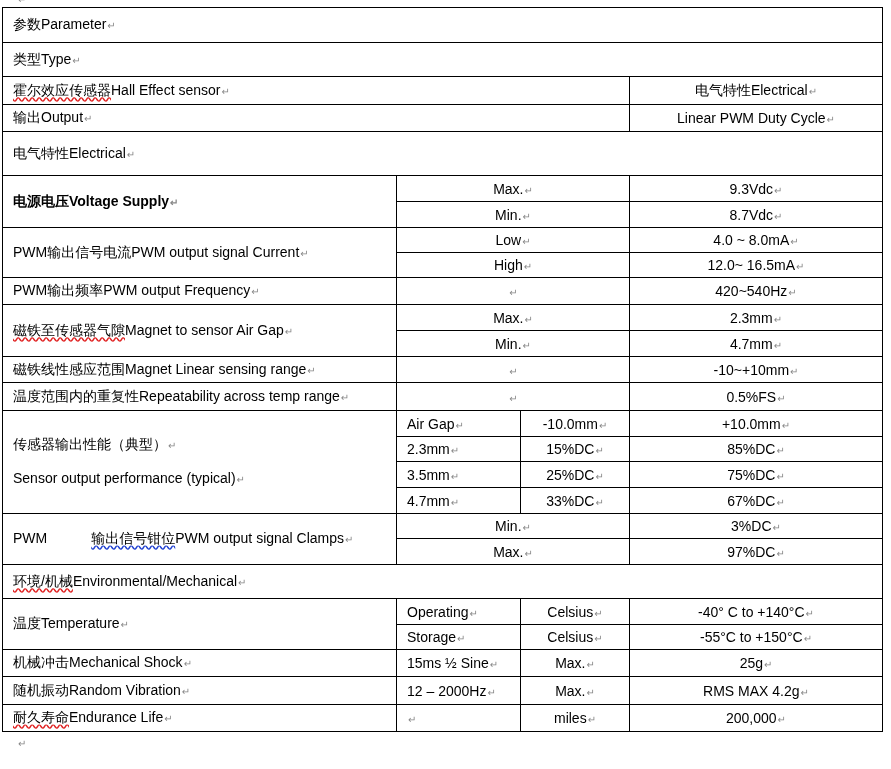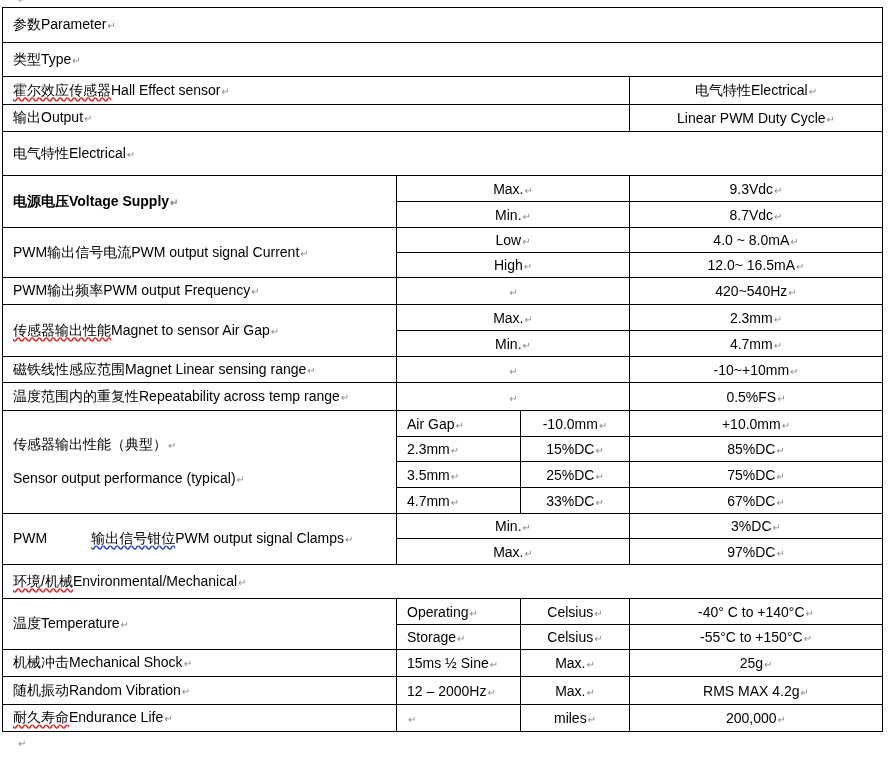--- a/index.html
+++ b/index.html
@@ -69,21 +69,21 @@
     <td class="c"><span>12.0~ 16.5mA</span><span class="mark">↵</span></td>
   </tr>
 
   <tr style="height:27px">
     <td class="l"><span>PWM输出频率PWM output Frequency</span><span class="mark">↵</span></td>
     <td colspan="2" class="c"><span class="mark">↵</span></td>
     <td class="c"><span>420~540Hz</span><span class="mark">↵</span></td>
   </tr>
 
   <tr style="height:26px">
-    <td rowspan="2" class="l"><span class="squig-red">传感器输出性能</span><span>Magnet to sensor Air Gap</span><span class="mark">↵</span></td>
+    <td rowspan="2" class="l"><span class="squig-red">磁铁至传感器气隙</span><span>Magnet to sensor Air Gap</span><span class="mark">↵</span></td>
     <td colspan="2" class="c"><span>Max.</span><span class="mark">↵</span></td>
     <td class="c"><span>2.3mm</span><span class="mark">↵</span></td>
   </tr>
   <tr style="height:26px">
     <td colspan="2" class="c"><span>Min.</span><span class="mark">↵</span></td>
     <td class="c"><span>4.7mm</span><span class="mark">↵</span></td>
   </tr>
 
   <tr style="height:26px">
     <td class="l"><span>磁铁线性感应范围Magnet Linear sensing range</span><span class="mark">↵</span></td>

